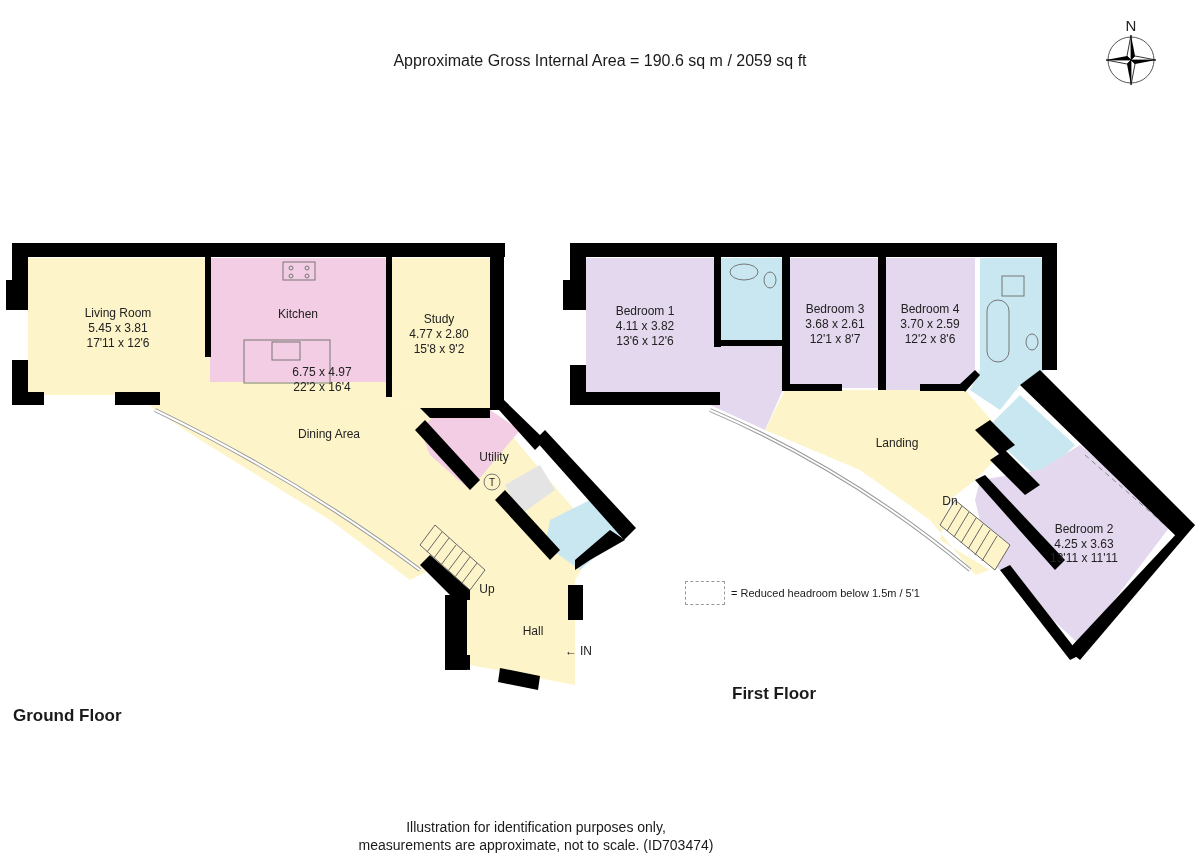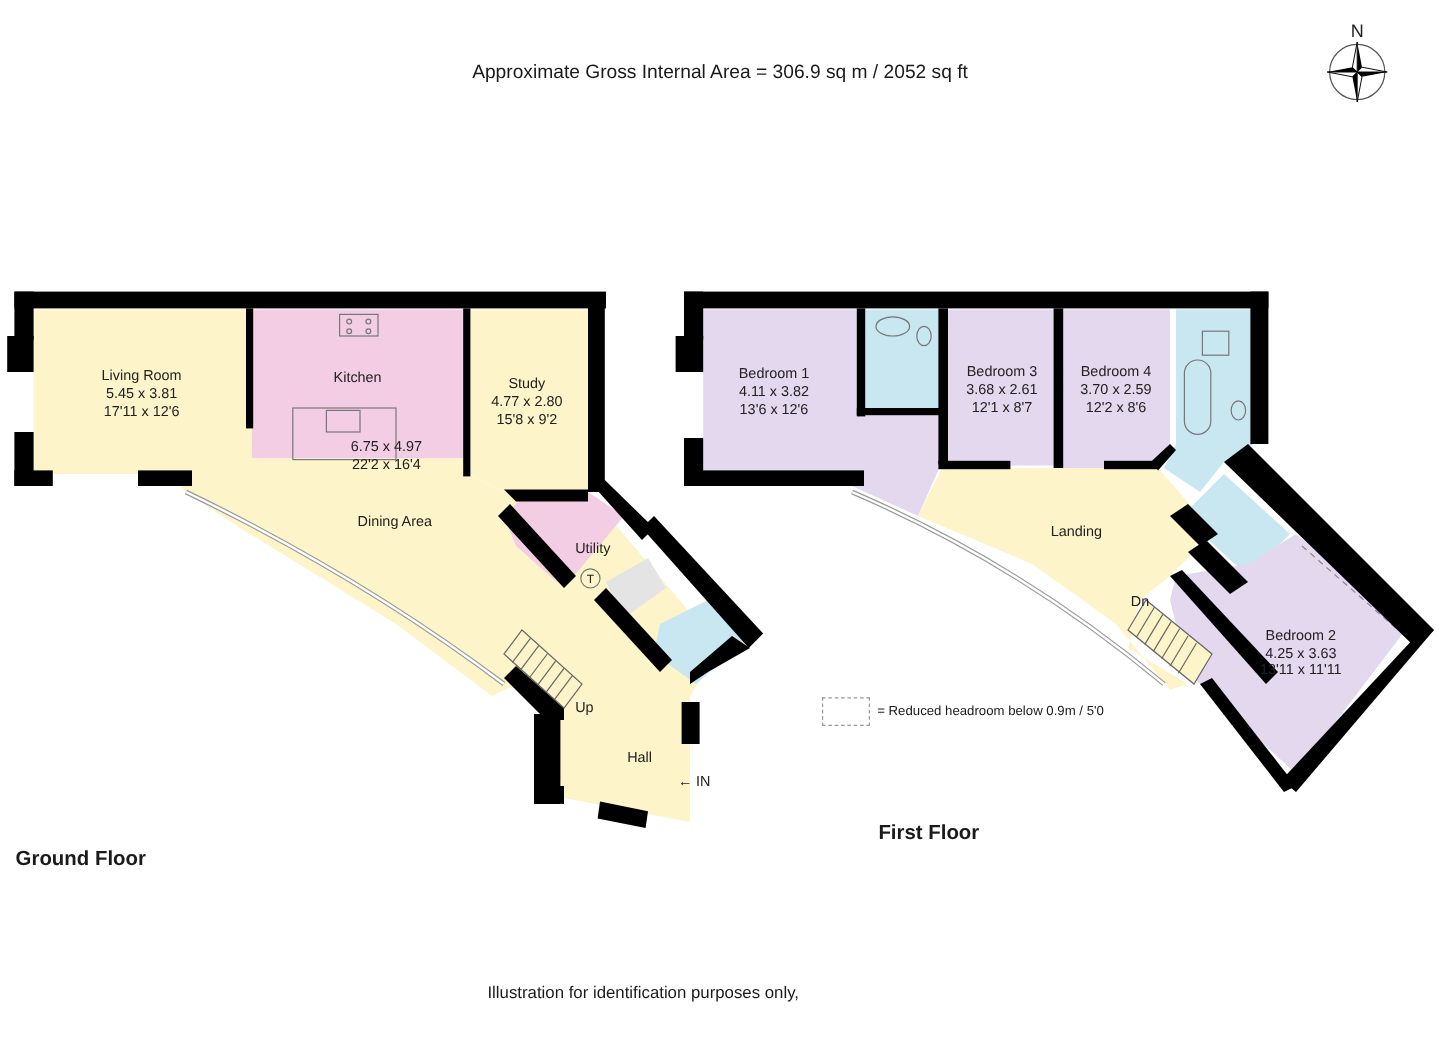--- a/index.html
+++ b/index.html
@@ -8,21 +8,21 @@
   .title { left: 0; width: 1200px; top: 52px; text-align: center; font-size: 16px; }
   .floor-label { font-size: 17px; font-weight: bold; font-family: "Liberation Sans", sans-serif; }
   .footer { left: 0; width: 1072px; top: 818px; text-align: center; font-size: 14px; line-height: 18px; }
   svg text { font-family: "Liberation Sans", sans-serif; fill: #222; }
   .legend { left: 685px; top: 581px; display: flex; align-items: center; gap: 6px; font-size: 11px; }
   .legend-box { width: 40px; height: 24px; border: 1px dashed #999; box-sizing: border-box; }
 </style>
 </head>
 <body>
 
-<div class="abs title">Approximate Gross Internal Area = 306.9 sq m / 2052 sq ft</div>
+<div class="abs title">Approximate Gross Internal Area = 190.6 sq m / 2059 sq ft</div>
 
 <svg class="abs" style="left:1103px; top:14px;" width="56" height="72" viewBox="0 0 56 72">
   <text x="28" y="17" text-anchor="middle" font-size="15">N</text>
   <circle cx="28" cy="46" r="23" fill="none" stroke="#555" stroke-width="1"></circle>
   <polygon points="28,21 32,42 28,46" fill="#000"></polygon>
   <polygon points="28,21 24,42 28,46" fill="#fff" stroke="#000" stroke-width="0.8"></polygon>
   <polygon points="28,71 24,50 28,46" fill="#000"></polygon>
   <polygon points="28,71 32,50 28,46" fill="#fff" stroke="#000" stroke-width="0.8"></polygon>
   <polygon points="3,46 24,42 28,46" fill="#000"></polygon>
   <polygon points="3,46 24,50 28,46" fill="#fff" stroke="#000" stroke-width="0.8"></polygon>
@@ -194,21 +194,22 @@
   <g>
     <text x="1084" y="533" text-anchor="middle" font-size="12">Bedroom 2</text>
     <text x="1084" y="548" text-anchor="middle" font-size="12">4.25 x 3.63</text>
     <text x="1084" y="562" text-anchor="middle" font-size="12">13'11 x 11'11</text>
   </g>
   <text x="950" y="505" text-anchor="middle" font-size="12">Dn</text>
 </svg>
 
 <div class="abs legend">
   <div class="legend-box"></div>
-  <span>= Reduced headroom below 0.9m / 5'0</span>
+  <span>= Reduced headroom below 1.5m / 5'1</span>
 </div>
 
 <div class="abs floor-label" style="left:13px; top:686px;margin-top:20px;">Ground Floor</div>
 <div class="abs floor-label" style="left:707px; top:684px;margin-left:25px;">First Floor</div>
 
 <div class="abs footer">
   <div>Illustration for identification purposes only,</div>
+  <div>measurements are approximate, not to scale. (ID703474)</div>
 </div>
 
 </body></html>

